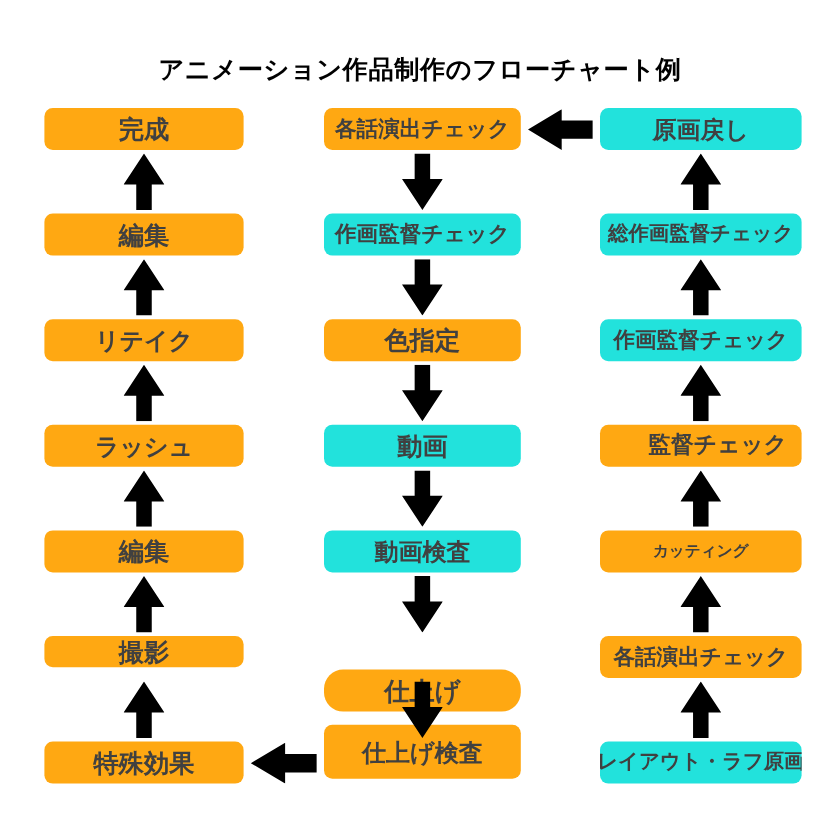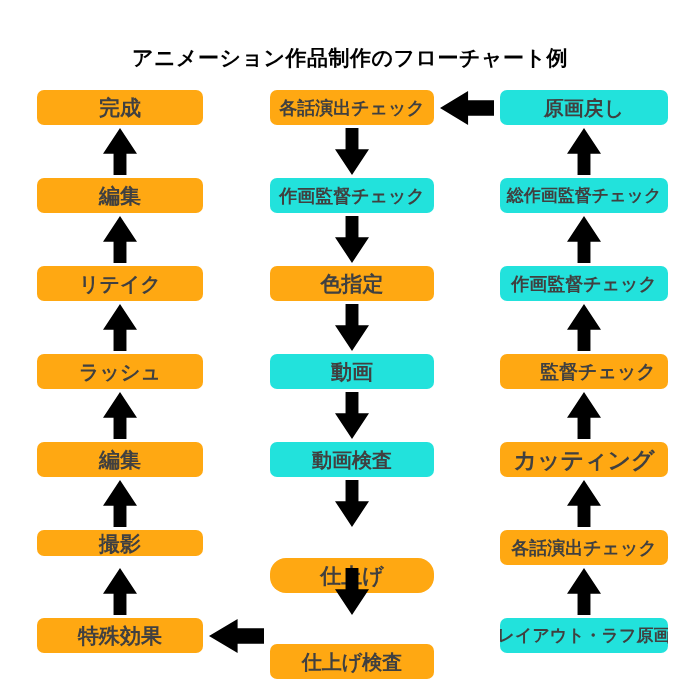--- a/index.html
+++ b/index.html
@@ -103,37 +103,37 @@
       </div>
       <div class="node cyan" style="left: 270px; top: 354px; width: 164px; height: 35px;">
         <span class="label" style="font-size: 21px;">動画</span>
       </div>
       <div class="node cyan" style="left: 270px; top: 442px; width: 164px; height: 35px;">
         <span class="label" style="font-size: 20px;">動画検査</span>
       </div>
       <div class="node orange" style="left: 270px; top: 558px; width: 164px; height: 35px; border-radius: 16px;">
         <span class="label" style="font-size: 21px;">仕上げ</span>
       </div>
-      <div class="node orange" style="left: 270px; top: 644px; width: 164px; height: 35px;">
+      <div class="node orange" style="left: 270px; top: 604px; width: 164px; height: 45px;">
         <span class="label" style="font-size: 20px;">仕上げ検査</span>
       </div>
       <div class="node cyan" style="left: 500px; top: 90px; width: 168px; height: 35px;">
         <span class="label" style="font-size: 20px;">原画戻し</span>
       </div>
       <div class="node cyan" style="left: 500px; top: 178px; width: 168px; height: 35px;">
         <span class="label" style="font-size: 17px;">総作画監督チェック</span>
       </div>
       <div class="node cyan" style="left: 500px; top: 266px; width: 168px; height: 35px;">
         <span class="label" style="font-size: 18px;">作画監督チェック</span>
       </div>
       <div class="node orange" style="left: 500px; top: 354px; width: 168px; height: 35px;">
         <span class="label" style="font-size: 19px; margin-left: 28px;">監督チェック</span>
       </div>
       <div class="node orange" style="left: 500px; top: 442px; width: 168px; height: 35px;">
-        <span class="label" style="font-size: 23px;">カッティング</span>
+        <span class="label" style="font-size: 13px;">カッティング</span>
       </div>
       <div class="node orange" style="left: 500px; top: 530px; width: 168px; height: 35px;">
         <span class="label" style="font-size: 18px;">各話演出チェック</span>
       </div>
       <div class="node cyan" style="left: 500px; top: 618px; width: 168px; height: 35px;">
         <span class="label" style="font-size: 17px;">レイアウト・ラフ原画</span>
       </div>
     </div>
   <div id="arrows-layer">
       <div class="arrow-v" style="left: 103px; top: 128px; width: 34px; height: 47px;">

